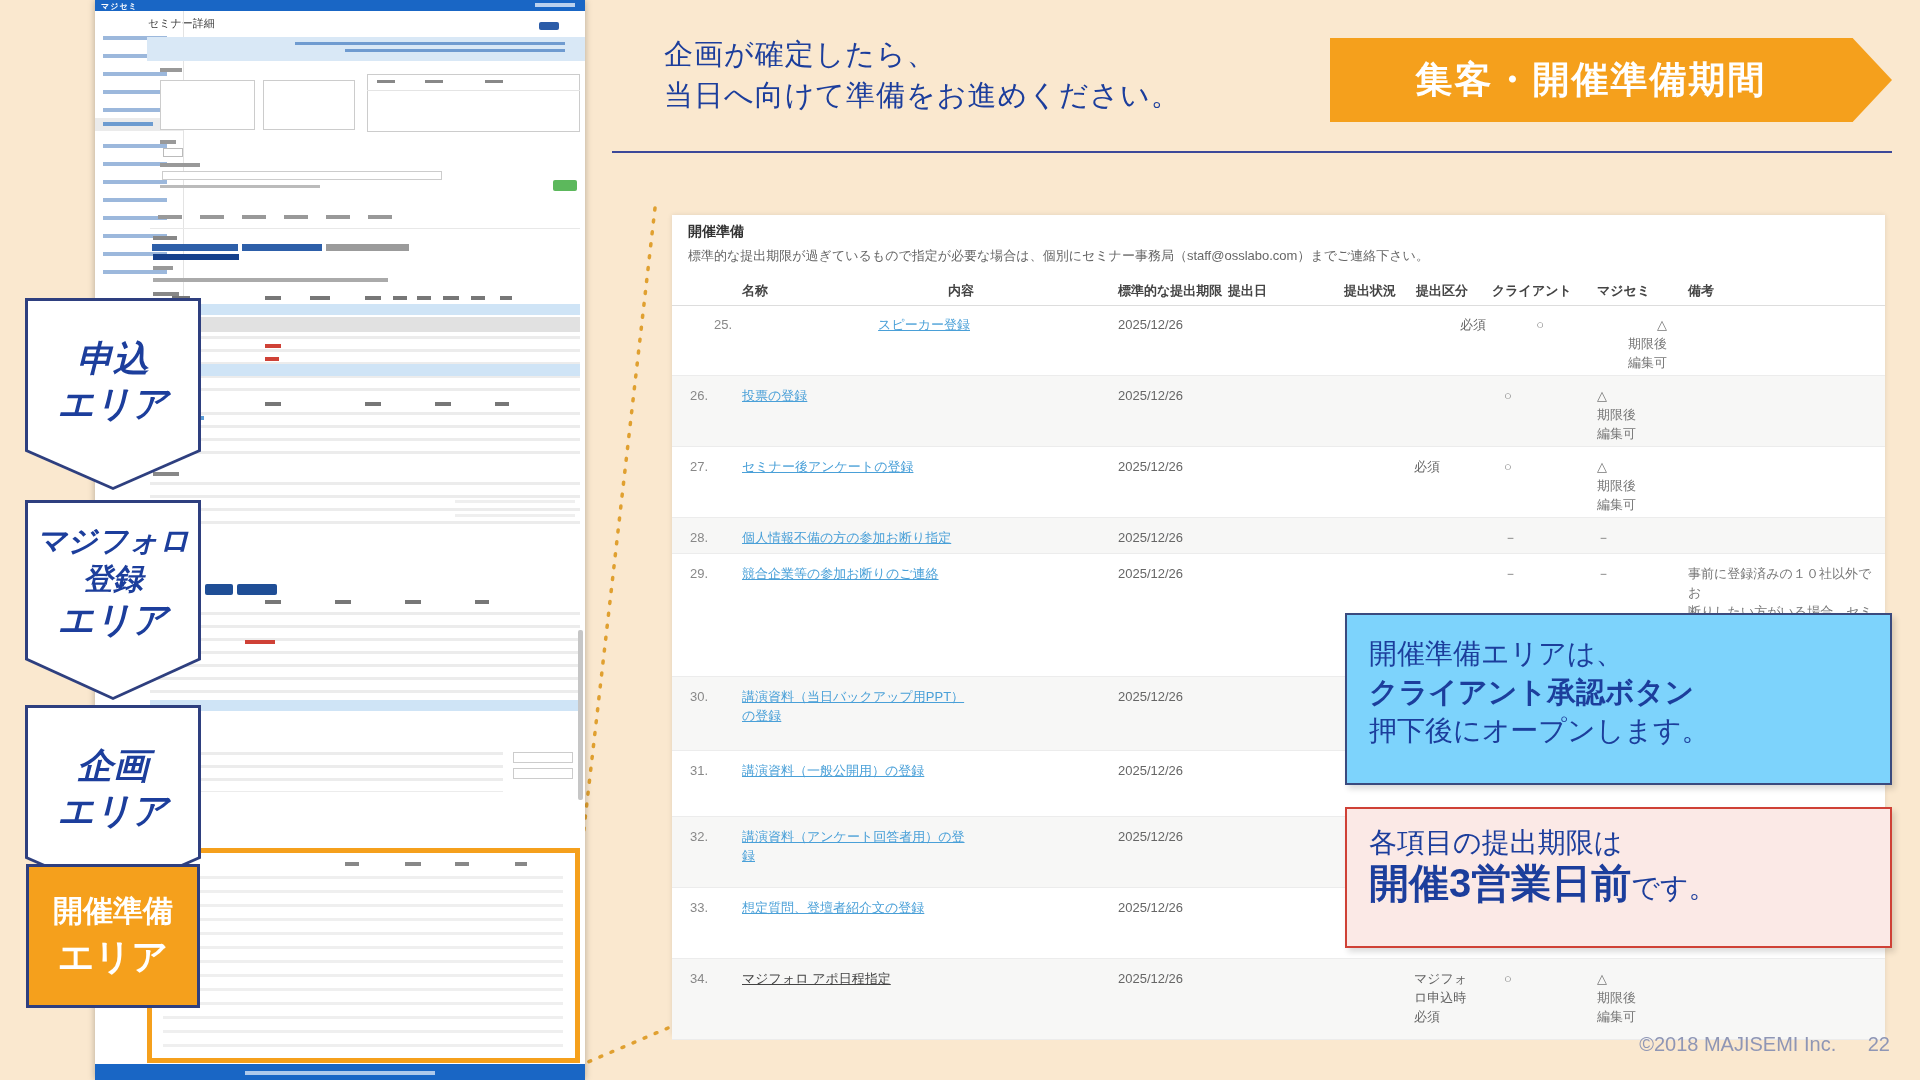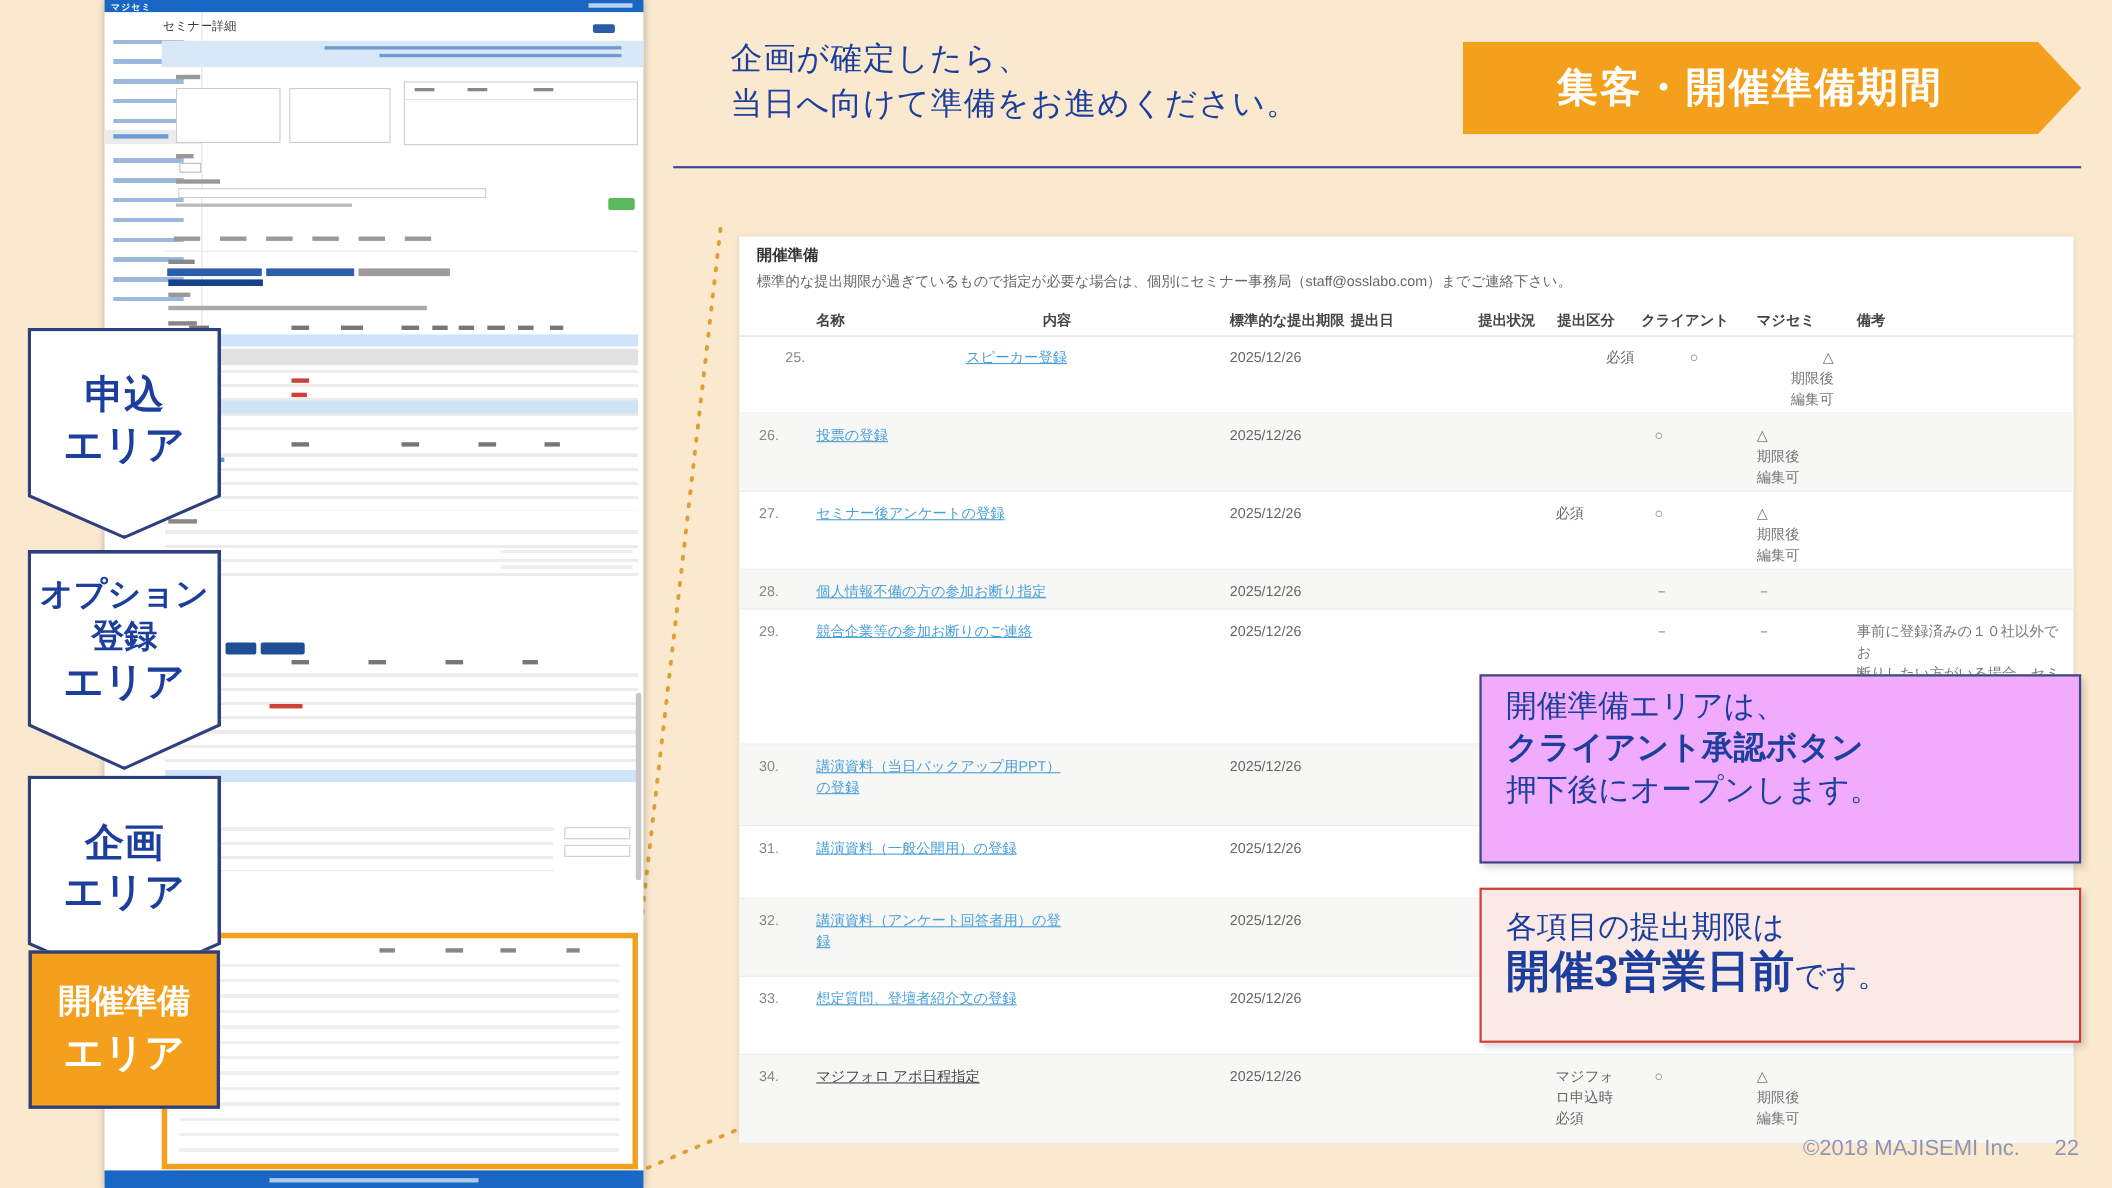--- a/index.html
+++ b/index.html
@@ -27,21 +27,21 @@
   .deco-g2{background:repeating-linear-gradient(to bottom,#efefef 0 3px,transparent 3px 14px);}
   .prep-highlight{position:absolute;left:52px;top:848px;width:433px;height:215px;border:5px solid #f5a01c;box-sizing:border-box;background:transparent;}
 
   
   .connector-svg{left:0;top:0;width:1920px;height:1080px;pointer-events:none;}
 
   
   .pent{left:25px;width:176px;}
   .pent-outer{position:absolute;inset:0;background:#2e3f7f;clip-path:polygon(0 0,100% 0,100% 80%,50% 100%,0 80%);}
   .pent-inner{position:absolute;inset:3px;background:#fff;clip-path:polygon(0 0,100% 0,100% 80%,50% 100%,0 80%);}
-  .pent-text{position:absolute;left:0;right:0;text-align:center;color:#1c3e9c;font-weight:bold;line-height:1.25;}
+  .pent-text{position:absolute;left:0;right:0;text-align:center;color:#1c3e9c;font-weight:bold;line-height:1.25;font-style:italic;}
   .lbl-apply{top:298px;height:192px;}
   .lbl-option{top:500px;height:200px;}
   .lbl-plan{top:705px;height:192px;}
   .t36{font-size:36px;}
   .t30{font-size:30px;}
   .lbl-prep{left:26px;top:864px;width:174px;height:144px;background:#f5a01c;border:3px solid #2e3f7f;
     box-sizing:border-box;color:#fff;font-weight:bold;font-size:30px;line-height:1.4;
     display:flex;flex-direction:column;align-items:center;justify-content:center;text-align:center;}
 
   
@@ -64,22 +64,22 @@
   .c-name{left:70px;width:228px;color:#444;text-decoration:underline;}
   .c-name.link{color:#4aa0d8;cursor:pointer;}
   .c-deadline{left:446px;color:#666;}
   .c-category{left:742px;width:72px;white-space:pre-line;color:#666;}
   .c-client{left:832px;width:40px;color:#777;}
   .c-majisemi{left:925px;width:70px;white-space:pre-line;color:#777;}
   .c-remark{left:1016px;width:190px;white-space:pre-line;color:#777;font-size:13px;}
 
   
   .callout{box-sizing:border-box;box-shadow:3px 4px 6px rgba(0,0,0,.14);}
-  .co-yellow{left:1345px;top:613px;width:547px;height:172px;background:#f0abfc;border:2px solid #3a4a7e;
-    color:#1c3e9c;font-size:28px;line-height:38px;padding:8px 0 0 22px;}
+  .co-yellow{left:1345px;top:613px;width:547px;height:172px;background:#7dd3fc;border:2px solid #3a4a7e;
+    color:#1c3e9c;font-size:28px;line-height:38px;padding:20px 0 0 22px;}
   .co-yellow b{font-size:29px;}
   .co-pink{left:1345px;top:807px;width:547px;height:141px;background:#fbe9e6;border:2px solid #cf4136;
     color:#1c3e9c;font-size:28px;line-height:40px;padding:14px 0 0 22px;}
   .co-pink b{font-size:40px;}
 
   
   .slide-footer{left:1600px;top:1033px;width:290px;text-align:right;font-size:20px;color:#8f96b5;}
   .slide-footer .pageno{margin-left:26px;margin-top:48px;}
 </style>
 </head>
@@ -197,21 +197,21 @@
   <div class="pent-inner"></div>
   <div class="pent-text t36" style="top:38px;">
     <div>申込</div>
     <div>エリア</div>
   </div>
 </div>
 <div class="abs pent lbl-option">
   <div class="pent-outer"></div>
   <div class="pent-inner"></div>
   <div class="pent-text t30" style="top:22px;">
-    <div>オプション</div>
+    <div>マジフォロ</div>
     <div>登録</div>
     <div class="t36">エリア</div>
   </div>
 </div>
 <div class="abs pent lbl-plan">
   <div class="pent-outer"></div>
   <div class="pent-inner"></div>
   <div class="pent-text t36" style="top:38px;">
     <div>企画</div>
     <div>エリア</div>

